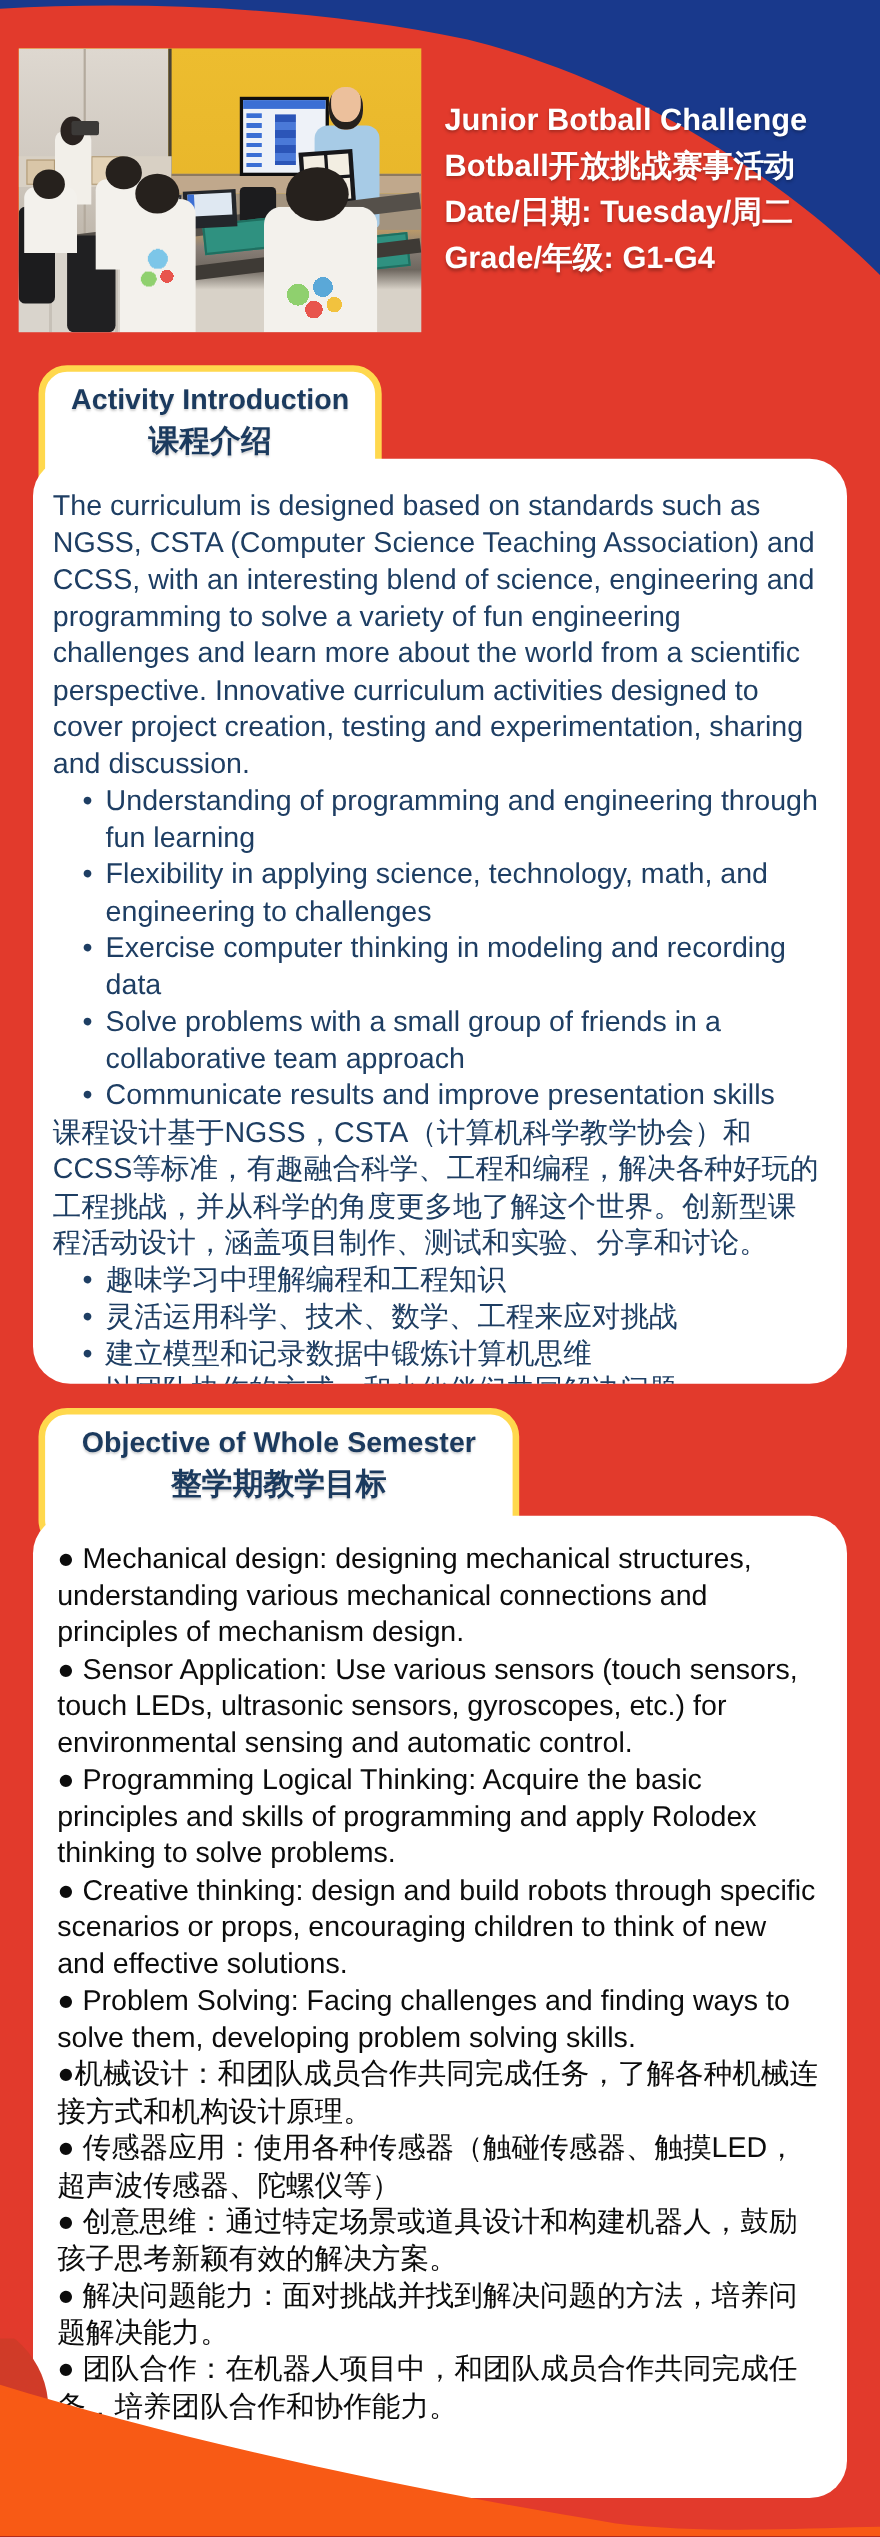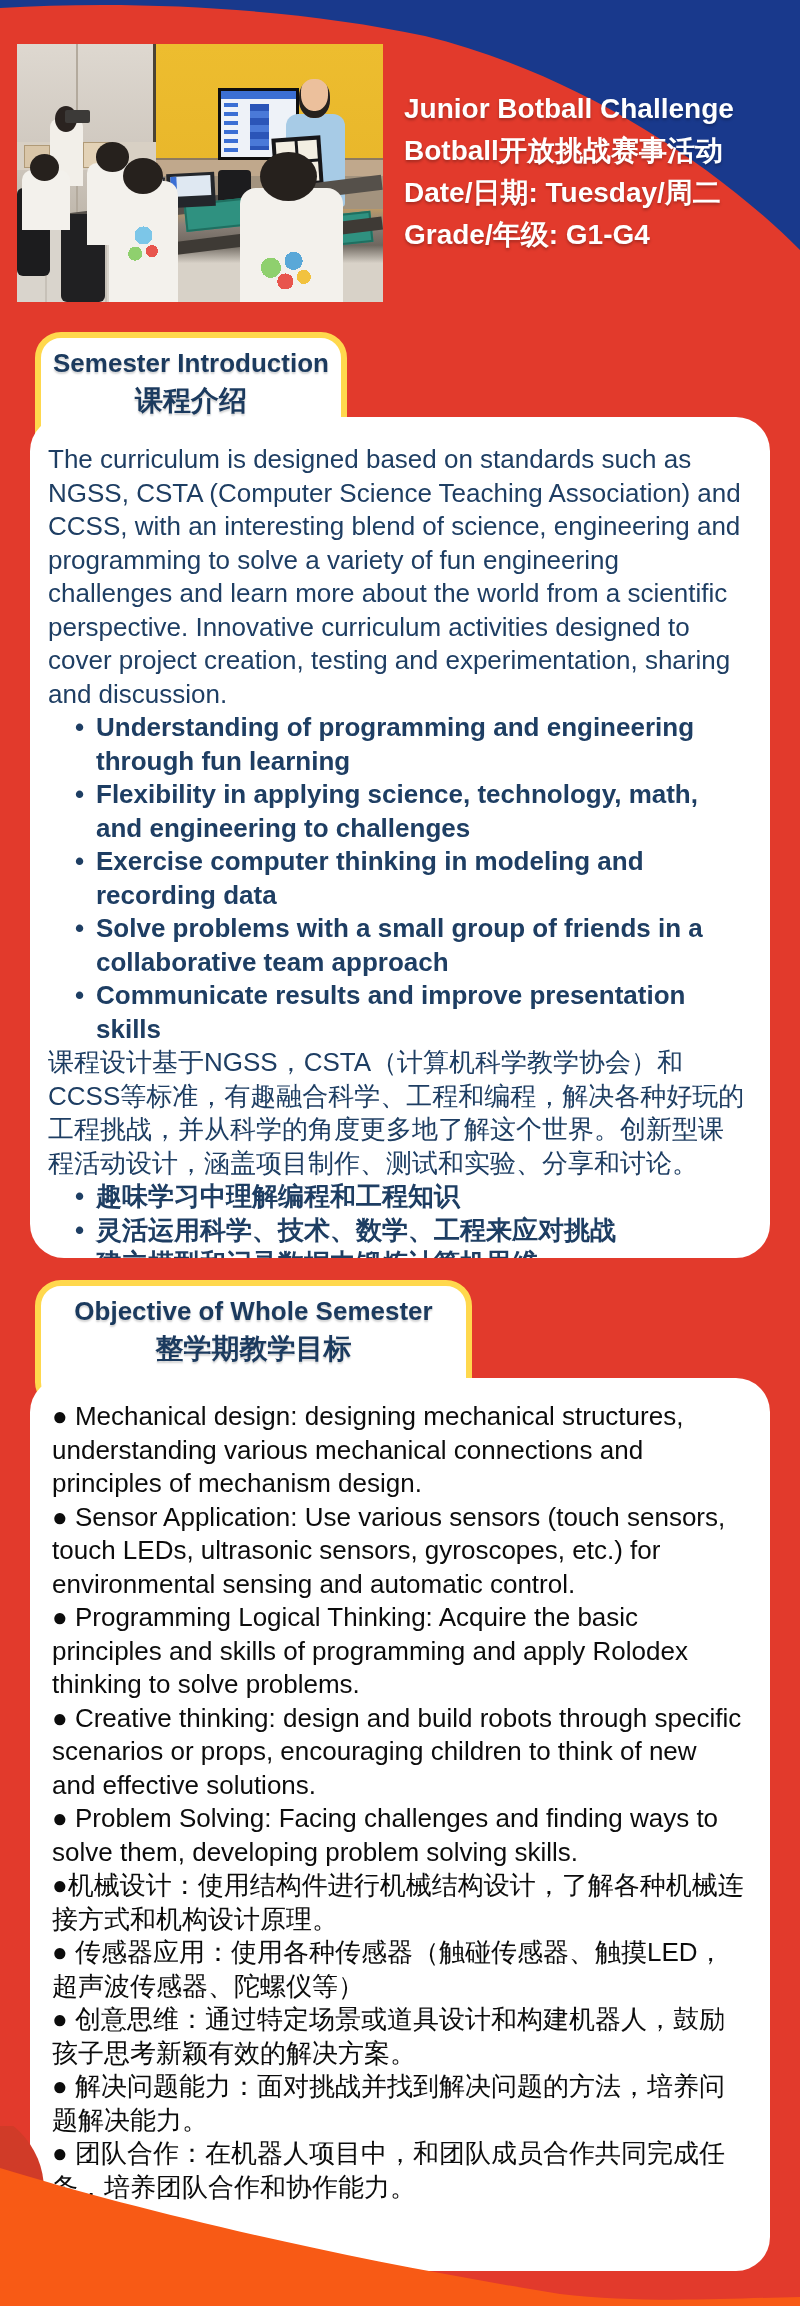--- a/index.html
+++ b/index.html
@@ -93,21 +93,21 @@
   .tab-zh { font-size:28px; line-height:37px; }
 
   
   .content-box {
     position:absolute; left:30px; width:740px; background:#ffffff; border-radius:34px;
     overflow:hidden; font-size:26px; line-height:33.5px;
   }
   .box-1 { top:417px; height:841px; padding:26px 22px 0 18px; color:#1e3e63; }
   .box-2 { top:1378px; height:893px; padding:22px 26px 0 22px; color:#0c0c0c; }
   .bullets { list-style:none; padding-left:48px; }
-  .bullets li { position:relative;font-weight:bold; }
+  .bullets li { position:relative; }
   .bullets li::before { content:"\2022"; position:absolute; left:-21px; }
   .obj-item { margin:0; }
 </style>
 </head>
 <body>
 
 <div class="poster">
 
   <svg class="deco top-deco" width="800" height="310" viewBox="0 0 800 310">
     <path d="M0,0 H800 V250 C705,155 565,70 425,36 C295,8 135,0 0,8 Z" fill="#19398c"></path>
@@ -164,21 +164,21 @@
   </div>
 
   <div class="title-block">
     <div>Junior Botball Challenge</div>
     <div>Botball开放挑战赛事活动</div>
     <div>Date/日期: Tuesday/周二</div>
     <div>Grade/年级: G1-G4</div>
   </div>
 
   <div class="tab tab-1">
-    <div class="tab-en">Semester Introduction</div>
+    <div class="tab-en">Activity Introduction</div>
     <div class="tab-zh">课程介绍</div>
   </div>
 
   <div class="content-box box-1">
     <p>The curriculum is designed based on standards such as NGSS, CSTA (Computer Science Teaching Association) and CCSS, with an interesting blend of science, engineering and programming to solve a variety of fun engineering challenges and learn more about the world from a scientific perspective. Innovative curriculum activities designed to cover project creation, testing and experimentation, sharing and discussion.</p>
     <ul class="bullets">
       <li>Understanding of programming and engineering through fun learning</li>
       <li>Flexibility in applying science, technology, math, and engineering to challenges</li>
       <li>Exercise computer thinking in modeling and recording data</li>
       <li>Solve problems with a small group of friends in a collaborative team approach</li>
@@ -198,21 +198,21 @@
     <div class="tab-en">Objective of Whole Semester</div>
     <div class="tab-zh">整学期教学目标</div>
   </div>
 
   <div class="content-box box-2">
     <p class="obj-item">● Mechanical design: designing mechanical structures, understanding various mechanical connections and principles of mechanism design.</p>
     <p class="obj-item">● Sensor Application: Use various sensors (touch sensors, touch LEDs, ultrasonic sensors, gyroscopes, etc.) for environmental sensing and automatic control.</p>
     <p class="obj-item">● Programming Logical Thinking: Acquire the basic principles and skills of programming and apply Rolodex thinking to solve problems.</p>
     <p class="obj-item">● Creative thinking: design and build robots through specific scenarios or props, encouraging children to think of new and effective solutions.</p>
     <p class="obj-item">● Problem Solving: Facing challenges and finding ways to solve them, developing problem solving skills.</p>
-    <p class="obj-item">●机械设计：使用结构件进行机械结构设计，了解各种机械连接方式和机构设计原理。</p>
+    <p class="obj-item">●机械设计：和团队成员合作共同完成任务，了解各种机械连接方式和机构设计原理。</p>
     <p class="obj-item">● 传感器应用：使用各种传感器（触碰传感器、触摸LED，超声波传感器、陀螺仪等）</p>
     <p class="obj-item">● 创意思维：通过特定场景或道具设计和构建机器人，鼓励孩子思考新颖有效的解决方案。</p>
     <p class="obj-item">● 解决问题能力：面对挑战并找到解决问题的方法，培养问题解决能力。</p>
     <p class="obj-item">● 团队合作：在机器人项目中，和团队成员合作共同完成任务，培养团队合作和协作能力。</p>
   </div>
 
   <svg class="deco bottom-deco" width="800" height="180" viewBox="0 0 800 180">
     <circle cx="-38" cy="64" r="82" fill="#d03b28"></circle>
     <path d="M0,42 C150,88 350,134 560,168 C645,178 735,172 800,171 L800,180 L0,180 Z" fill="#f85a15"></path>
   </svg>

